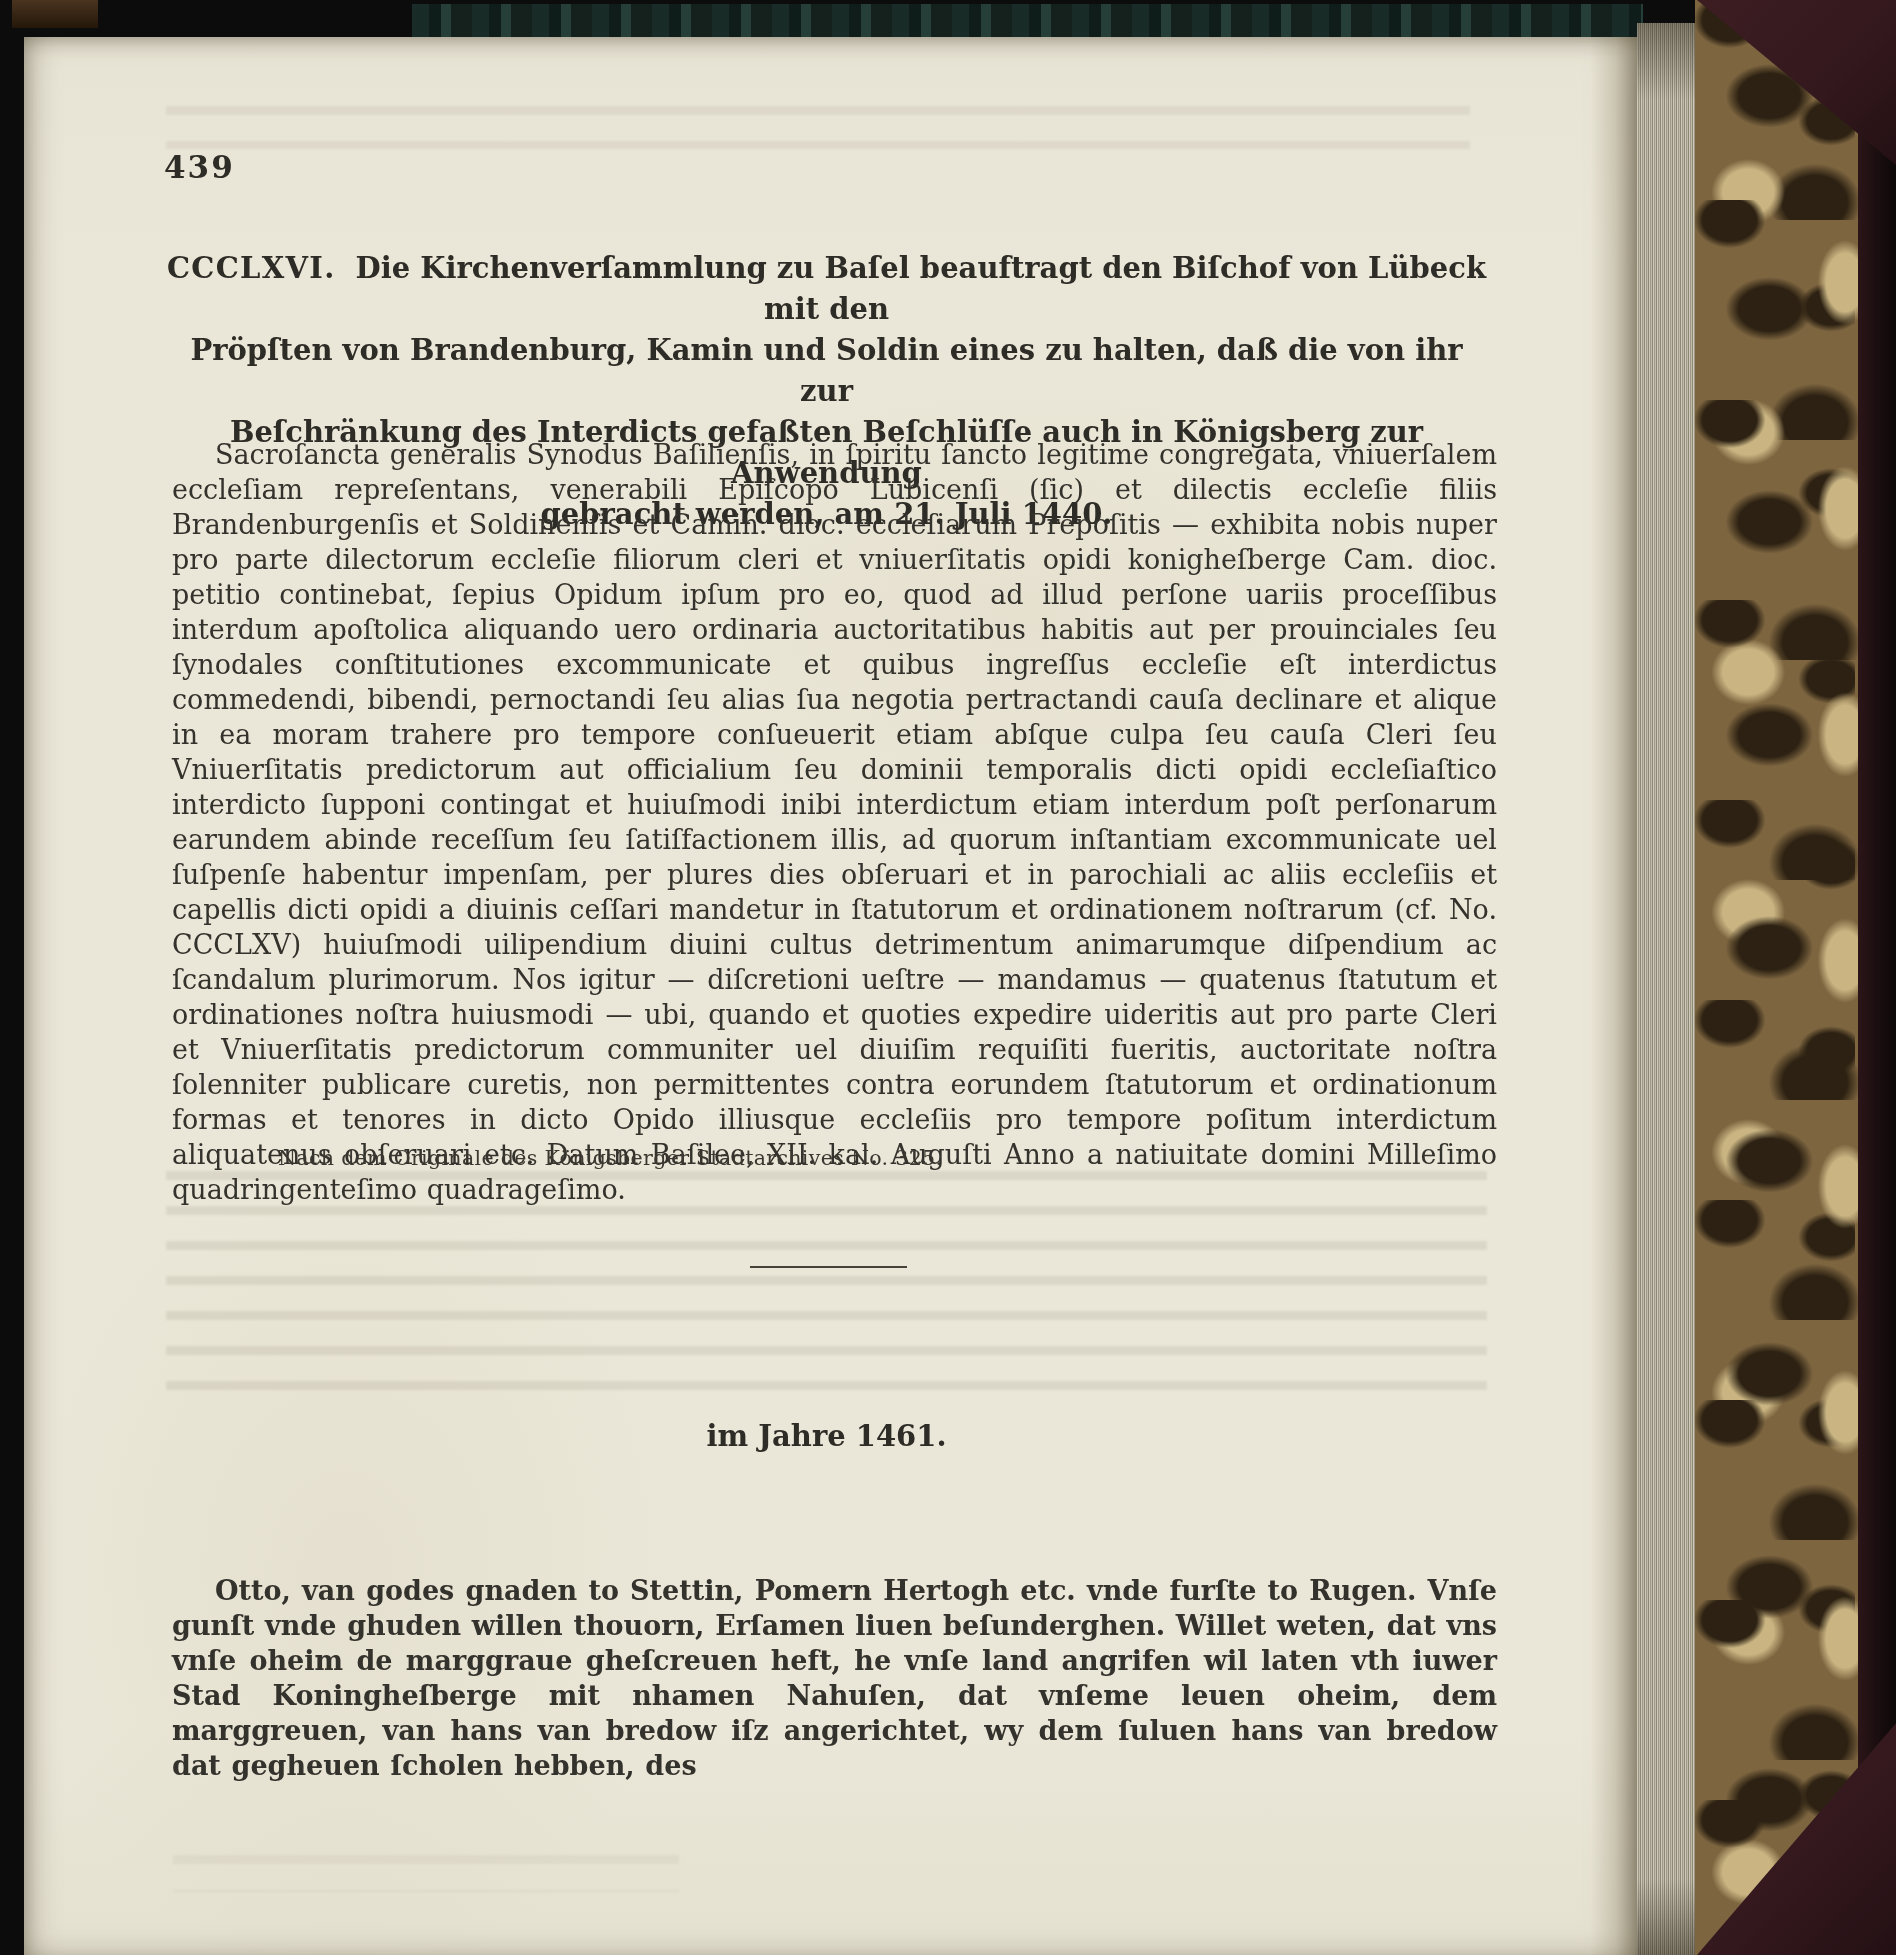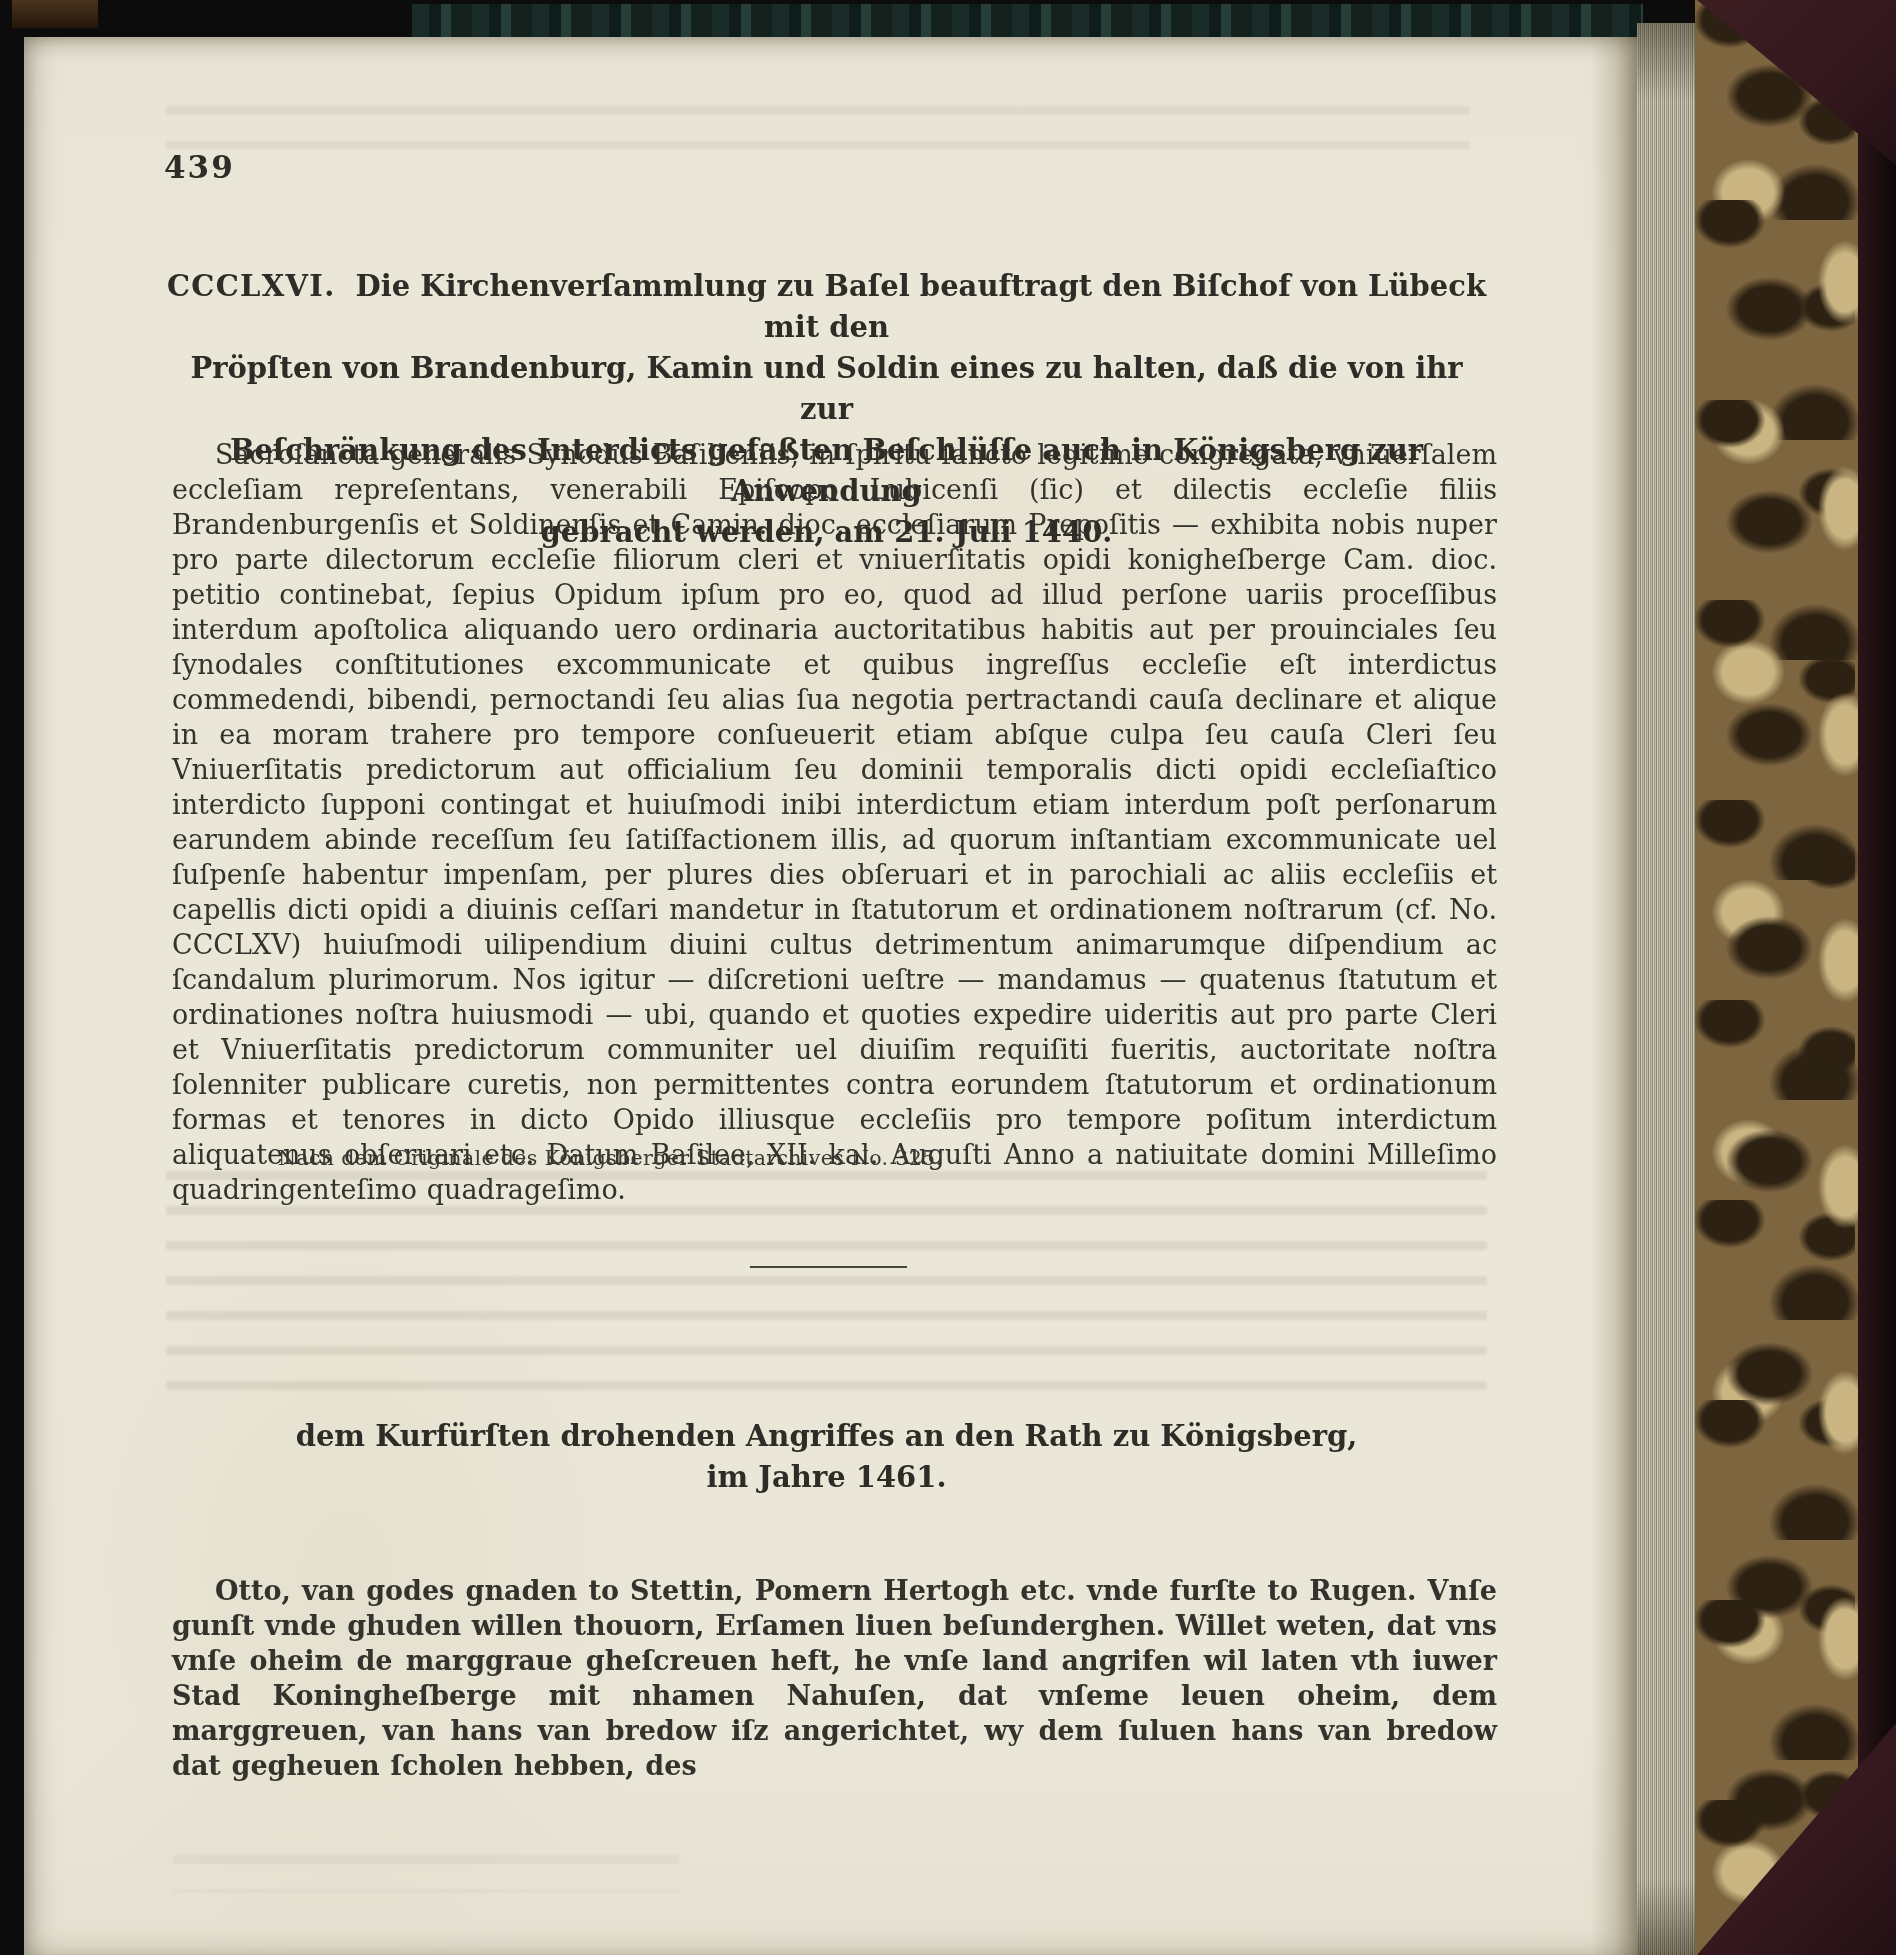--- a/index.html
+++ b/index.html
@@ -67,21 +67,21 @@
   .ghost-a{left:166px;top:106px;width:1304px;height:43px;opacity:.8;}
   .ghost-b{left:166px;top:1171px;width:1321px;height:233px;}
   .ghost-d{left:173px;top:1855px;width:506px;height:37px;opacity:.6;}
 
   
   .textblock{position:absolute;z-index:5;color:var(--ink);}
   .page-number{left:164px;top:149px;width:1325px;text-align:left;
     font-size:31px;font-weight:700;letter-spacing:2px;color:var(--heading_ink);}
   .heading{left:164px;width:1325px;text-align:center;font-weight:700;
     font-size:29px;line-height:41px;color:var(--heading_ink);}
-  .heading-366{top:266px;}
+  .heading-366{top:248px;}
   .heading-367{top:1416px;}
   .sec-num{letter-spacing:1.3px;margin-right:20px;}
   .bodytext{left:164px;width:1325px;font-size:27px;line-height:35px;
     text-align:justify;text-indent:43px;margin:8px;word-spacing:1.3px;}
   .body-366{top:429px;}
   .body-367{top:1565px;font-weight:bold;}
   .source-note{left:278px;top:1146px;font-size:20.6px;color:#3a3830;letter-spacing:0.3px;}
   .divider{position:absolute;left:750px;top:1266px;width:157px;height:2px;
     background:#46433a;z-index:5;}
 </style>
@@ -115,20 +115,19 @@
     <div class="h-line">gebracht werden, am 21. Juli 1440.</div>
   </div>
 
   <p class="textblock bodytext body-366">Sacroſancta generalis Synodus Baſilienſis, in ſpiritu ſancto legitime congregata, vniuerſalem eccleſiam repreſentans, venerabili Epiſcopo Lubicenſi (ſic) et dilectis eccleſie filiis Brandenburgenſis et Soldinenſis et Camin. dioc. eccleſiarum Prepoſitis — exhibita nobis nuper pro parte dilectorum eccleſie filiorum cleri et vniuerſitatis opidi konigheſberge Cam. dioc. petitio continebat, ſepius Opidum ipſum pro eo, quod ad illud perſone uariis proceſſibus interdum apoſtolica aliquando uero ordinaria auctoritatibus habitis aut per prouinciales ſeu ſynodales conſtitutiones excommunicate et quibus ingreſſus eccleſie eſt interdictus commedendi, bibendi, pernoctandi ſeu alias ſua negotia pertractandi cauſa declinare et alique in ea moram trahere pro tempore conſueuerit etiam abſque culpa ſeu cauſa Cleri ſeu Vniuerſitatis predictorum aut officialium ſeu dominii temporalis dicti opidi eccleſiaſtico interdicto ſupponi contingat et huiuſmodi inibi interdictum etiam interdum poſt perſonarum earundem abinde receſſum ſeu ſatiſfactionem illis, ad quorum inſtantiam excommunicate uel ſuſpenſe habentur impenſam, per plures dies obſeruari et in parochiali ac aliis eccleſiis et capellis dicti opidi a diuinis ceſſari mandetur in ſtatutorum et ordinationem noſtrarum (cf. No. CCCLXV) huiuſmodi uilipendium diuini cultus detrimentum animarumque diſpendium ac ſcandalum plurimorum. Nos igitur — diſcretioni ueſtre — mandamus — quatenus ſtatutum et ordinationes noſtra huiusmodi — ubi, quando et quoties expedire uideritis aut pro parte Cleri et Vniuerſitatis predictorum communiter uel diuiſim requiſiti fueritis, auctoritate noſtra ſolenniter publicare curetis, non permittentes contra eorundem ſtatutorum et ordinationum formas et tenores in dicto Opido illiusque eccleſiis pro tempore poſitum interdictum aliquatenus obſeruari etc. Datum Baſilee, XII. kal. Auguſti Anno a natiuitate domini Milleſimo quadringenteſimo quadrageſimo.</p>
 
   <div class="textblock source-note">Nach dem Originale des Königsberger Stadtarchives No. 325.</div>
 
   <div class="divider"></div>
 
   <div class="textblock heading heading-367">
-    <div class="h-line">dem Kurfürſten drohenden Angriffes an den Rath zu Königsberg,</div>
     <div class="h-line">im Jahre 1461.</div>
   </div>
 
   <p class="textblock bodytext body-367">Otto, van godes gnaden to Stettin, Pomern Hertogh etc. vnde furſte to Rugen. Vnſe gunſt vnde ghuden willen thouorn, Erſamen liuen beſunderghen. Willet weten, dat vns vnſe oheim de marggraue gheſcreuen heft, he vnſe land angrifen wil laten vth iuwer Stad Koningheſberge mit nhamen Nahuſen, dat vnſeme leuen oheim, dem marggreuen, van hans van bredow iſz angerichtet, wy dem ſuluen hans van bredow dat gegheuen ſcholen hebben, des</p>
 
 </div>
 
 
 </body></html>

